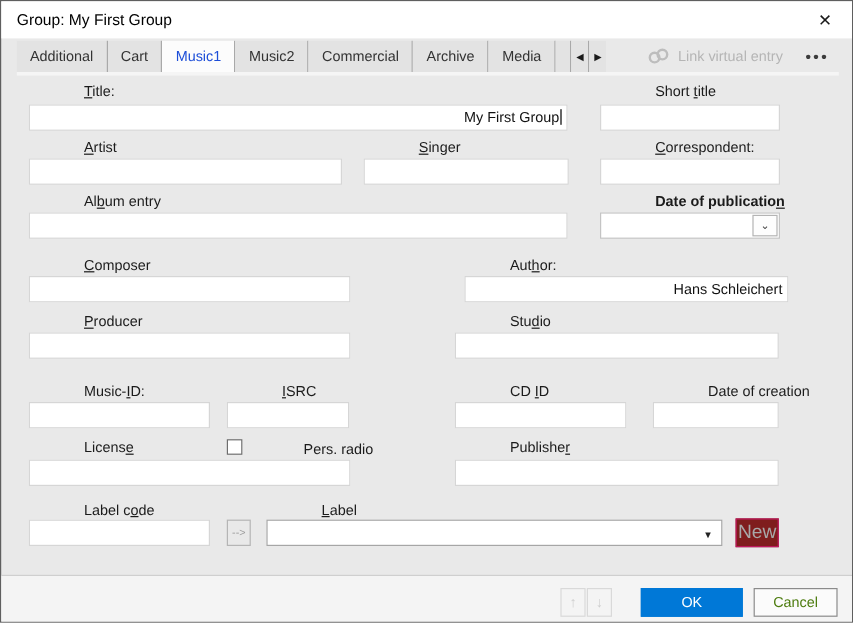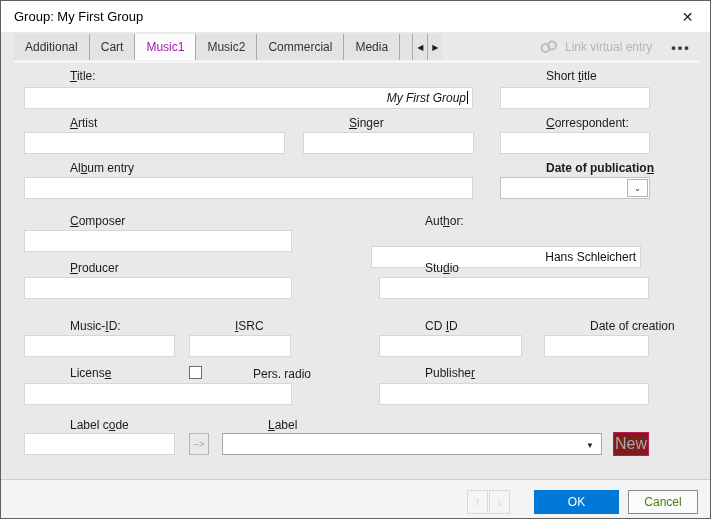--- a/index.html
+++ b/index.html
@@ -10,21 +10,21 @@
     overflow:hidden;
     text-align:right;
   }
   
   .titlebar{position:absolute;left:0;top:0;width:100%;height:31px;background:#ffffff;}
   .titlebar .title{position:absolute;left:13px;top:8px;font-size:13px;color:#000;}
   .close-btn{position:absolute;right:0;top:0;width:45px;height:31px;display:flex;align-items:center;justify-content:center;font-size:14px;color:#1a1a1a;cursor:pointer;}
   
   .tabstrip{position:absolute;left:13px;top:33px;height:26px;display:flex;align-items:stretch;}
   .tab{background:#e3e3e3;display:flex;align-items:center;padding:0 11px;font-size:12px;color:#333;border-right:1px solid #a9a9a9;white-space:nowrap;}
-  .tab.active{background:#fcfcfc;color:#a21caf;}
+  .tab.active{background:#fcfcfc;color:#1d4ed8;}
   .tab.partial{width:13px;padding:0;}
   .tab-scroll{background:#e3e3e3;display:flex;align-items:center;padding:0 4px;font-size:8px;color:#1a1a1a;border-right:1px solid #a9a9a9;}
   .tab-underlay{position:absolute;left:13px;top:59px;width:685px;height:3px;background:#f5f5f5;}
   .link-entry{position:absolute;left:538px;top:33px;height:26px;display:flex;align-items:center;gap:6px;color:#b5b5b5;font-size:12px;}
   .more-btn{position:absolute;left:660px;top:33px;width:40px;height:26px;display:flex;align-items:center;justify-content:center;color:#3c3c3c;font-size:13px;font-weight:bold;letter-spacing:2px;cursor:pointer;}
   
   .lbl{position:absolute;font-size:12px;color:#1b1b1b;white-space:nowrap;line-height:14px;margin-left:46px;}
   .lbl .u{text-decoration:underline;}
   .inp{position:absolute;height:22px;background:#ffffff;border:1px solid #d6d6d6;font-size:12px;color:#111;padding:3px 4px 0 4px;white-space:nowrap;overflow:hidden;cursor:text;}
   .caret{display:inline-block;width:1px;height:13px;background:#000;vertical-align:-2px;margin-left:1px;}
@@ -67,20 +67,23 @@
     <div class="tab active">
         <span>Music1</span>
       </div>
     <div class="tab">
         <span>Music2</span>
       </div>
     <div class="tab">
         <span>Commercial</span>
       </div>
     <div class="tab">
+        <span>Archive</span>
+      </div>
+    <div class="tab">
         <span>Media</span>
       </div>
     <div class="tab partial"></div>
     <div class="tab-scroll">
         <span>◀</span>
       </div>
     <div class="tab-scroll" style="border-right:none;">
         <span>▶</span>
       </div>
   </div>
@@ -90,21 +93,21 @@
       <circle cx="13" cy="5.5" r="4" fill="none" stroke="#bdbdbd" stroke-width="2"></circle>
     </svg>
     <span>Link virtual entry</span>
   </div>
   <div class="more-btn">
     <span>•••</span>
   </div>
 
   
   <div class="lbl" style="left:23px;top:68px;"><span></span><span class="u">T</span><span>itle:</span></div>
-  <div class="inp" style="left:23px;top:86px;width:449px;font-style:italic;"><span>My First Group</span><span class="caret"></span></div>
+  <div class="inp" style="left:23px;top:86px;width:449px;"><span>My First Group</span><span class="caret"></span></div>
   <div class="lbl" style="left:499px;top:68px;"><span>Short </span><span class="u">t</span><span>itle</span></div>
   <div class="inp" style="left:499px;top:86px;width:150px;"><span></span></div>
 
   
   <div class="lbl" style="left:23px;top:115px;"><span></span><span class="u">A</span><span>rtist</span></div>
   <div class="inp" style="left:23px;top:131px;width:261px;"><span></span></div>
   <div class="lbl" style="left:302px;top:115px;"><span></span><span class="u">S</span><span>inger</span></div>
   <div class="inp" style="left:302px;top:131px;width:171px;"><span></span></div>
   <div class="lbl" style="left:499px;top:115px;"><span></span><span class="u">C</span><span>orrespondent:</span></div>
   <div class="inp" style="left:499px;top:131px;width:150px;"><span></span></div>
@@ -117,21 +120,21 @@
     <span></span>
     <div class="combo-btn">
         <span>⌄</span>
       </div>
   </div>
 
   
   <div class="lbl" style="left:23px;top:213px;"><span></span><span class="u">C</span><span>omposer</span></div>
   <div class="inp" style="left:23px;top:229px;width:268px;"><span></span></div>
   <div class="lbl" style="left:378px;top:213px;"><span>Aut</span><span class="u">h</span><span>or:</span></div>
-  <div class="inp" style="left:370px;top:229px;width:270px;margin-top:16px;"><span>Hans Schleichert</span></div>
+  <div class="inp" style="left:386px;top:229px;width:270px;"><span>Hans Schleichert</span></div>
 
   
   <div class="lbl" style="left:23px;top:260px;"><span></span><span class="u">P</span><span>roducer</span></div>
   <div class="inp" style="left:23px;top:276px;width:268px;"><span></span></div>
   <div class="lbl" style="left:378px;top:260px;"><span>Stu</span><span class="u">d</span><span>io</span></div>
   <div class="inp" style="left:378px;top:276px;width:270px;"><span></span></div>
 
   
   <div class="lbl" style="left:23px;top:318px;"><span>Music-</span><span class="u">I</span><span>D:</span></div>
   <div class="inp" style="left:23px;top:334px;width:151px;"><span></span></div>

